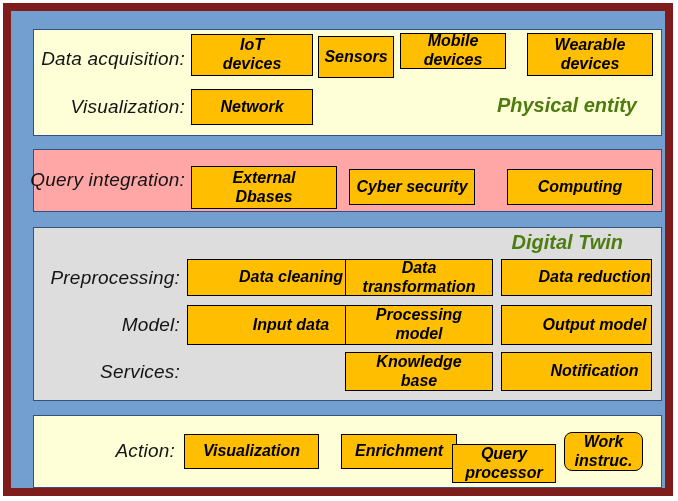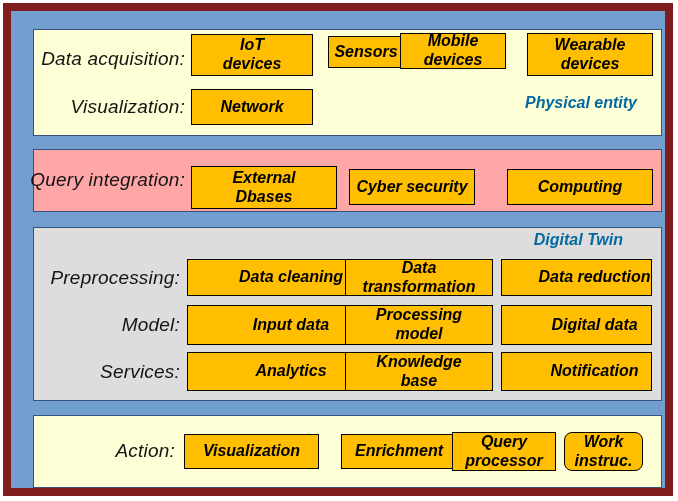--- a/index.html
+++ b/index.html
@@ -22,26 +22,26 @@
   .rlabel{
     position:absolute;display:flex;align-items:center;justify-content:flex-end;
     font-size:19px;color:#141414;white-space:nowrap;letter-spacing:.2px;
   }
   .box{
     position:absolute;display:flex;align-items:center;justify-content:center;
     text-align:center;background:var(--box-orange,#FFBF00);
     border:1.6px solid #000;box-sizing:border-box;
     font-weight:bold;font-size:16px;line-height:1.17;white-space:pre-line;color:#000;
   }
-  .ptitle{position:absolute;font-weight:bold;font-size:16px;color:#0369a1;white-space:nowrap;}
+  .ptitle{position:absolute;font-weight:bold;font-size:20px;color:#4d7c0f;white-space:nowrap;}
 
   
   .l-acq{left:0;top:8px;width:151px;height:42px;}
   .b-iot{left:157px;top:4px;width:122px;height:42px;}
-  .b-sensors{left:294px;top:6px;width:76px;height:32px;}
+  .b-sensors{left:284px;top:6px;width:76px;height:42px;}
   .b-mobile{left:366px;top:3px;width:106px;height:36px;}
   .b-wearable{left:493px;top:3px;width:126px;height:43px;}
   .l-trans{left:0;top:59px;width:151px;height:36px;}
   .b-network{left:157px;top:59px;width:122px;height:36px;}
   .t-physical{right:24px;top:64px;}
 
   
   .l-int{left:0;top:0;width:151px;height:60px;}
   .b-external{left:157px;top:16px;width:146px;height:43px;}
   .b-cyber{left:315px;top:19px;width:126px;height:36px;}
@@ -56,21 +56,21 @@
   .c2{left:311px;width:148px;}
   .c3{left:467px;width:151px;padding-left:36px;}
   .r1{top:31px;height:37px;}
   .r2{top:77px;height:40px;}
   .r3{top:124px;height:39px;}
 
   
   .l-action{left:0;top:0;width:141px;height:70px;}
   .b-vis{left:150px;top:18px;width:135px;height:35px;}
   .b-enrich{left:307px;top:18px;width:116px;height:35px;}
-  .b-query{left:418px;top:16px;width:104px;height:39px;}
+  .b-query{left:418px;top:28px;width:104px;height:39px;}
   .b-work{left:530px;top:16px;width:79px;height:39px;border-radius:8px;}
 </style>
 </head>
 <body>
 
 <div class="frame">
 
   <section class="panel p-physical">
     <div class="rlabel l-acq">Data acquisition:</div>
     <div class="box b-iot">IoT
@@ -99,24 +99,23 @@
     <div class="rlabel l-pre">Preprocessing:</div>
     <div class="box c1 r1">Data cleaning</div>
     <div class="box c2 r1">Data
 transformation</div>
     <div class="box c3 r1">Data reduction</div>
 
     <div class="rlabel l-model">Model:</div>
     <div class="box c1 r2">Input data</div>
     <div class="box c2 r2">Processing
 model</div>
-    <div class="box c3 r2">Digital data</div>
+    <div class="box c3 r2">Output model</div>
 
     <div class="rlabel l-services">Services:</div>
-    <div class="box c1 r3">Analytics</div>
     <div class="box c2 r3">Knowledge
 base</div>
     <div class="box c3 r3">Notification</div>
   </section>
 
   <section class="panel p-action">
     <div class="rlabel l-action">Action:</div>
     <div class="box b-vis">Visualization</div>
     <div class="box b-enrich">Enrichment</div>
     <div class="box b-query">Query

